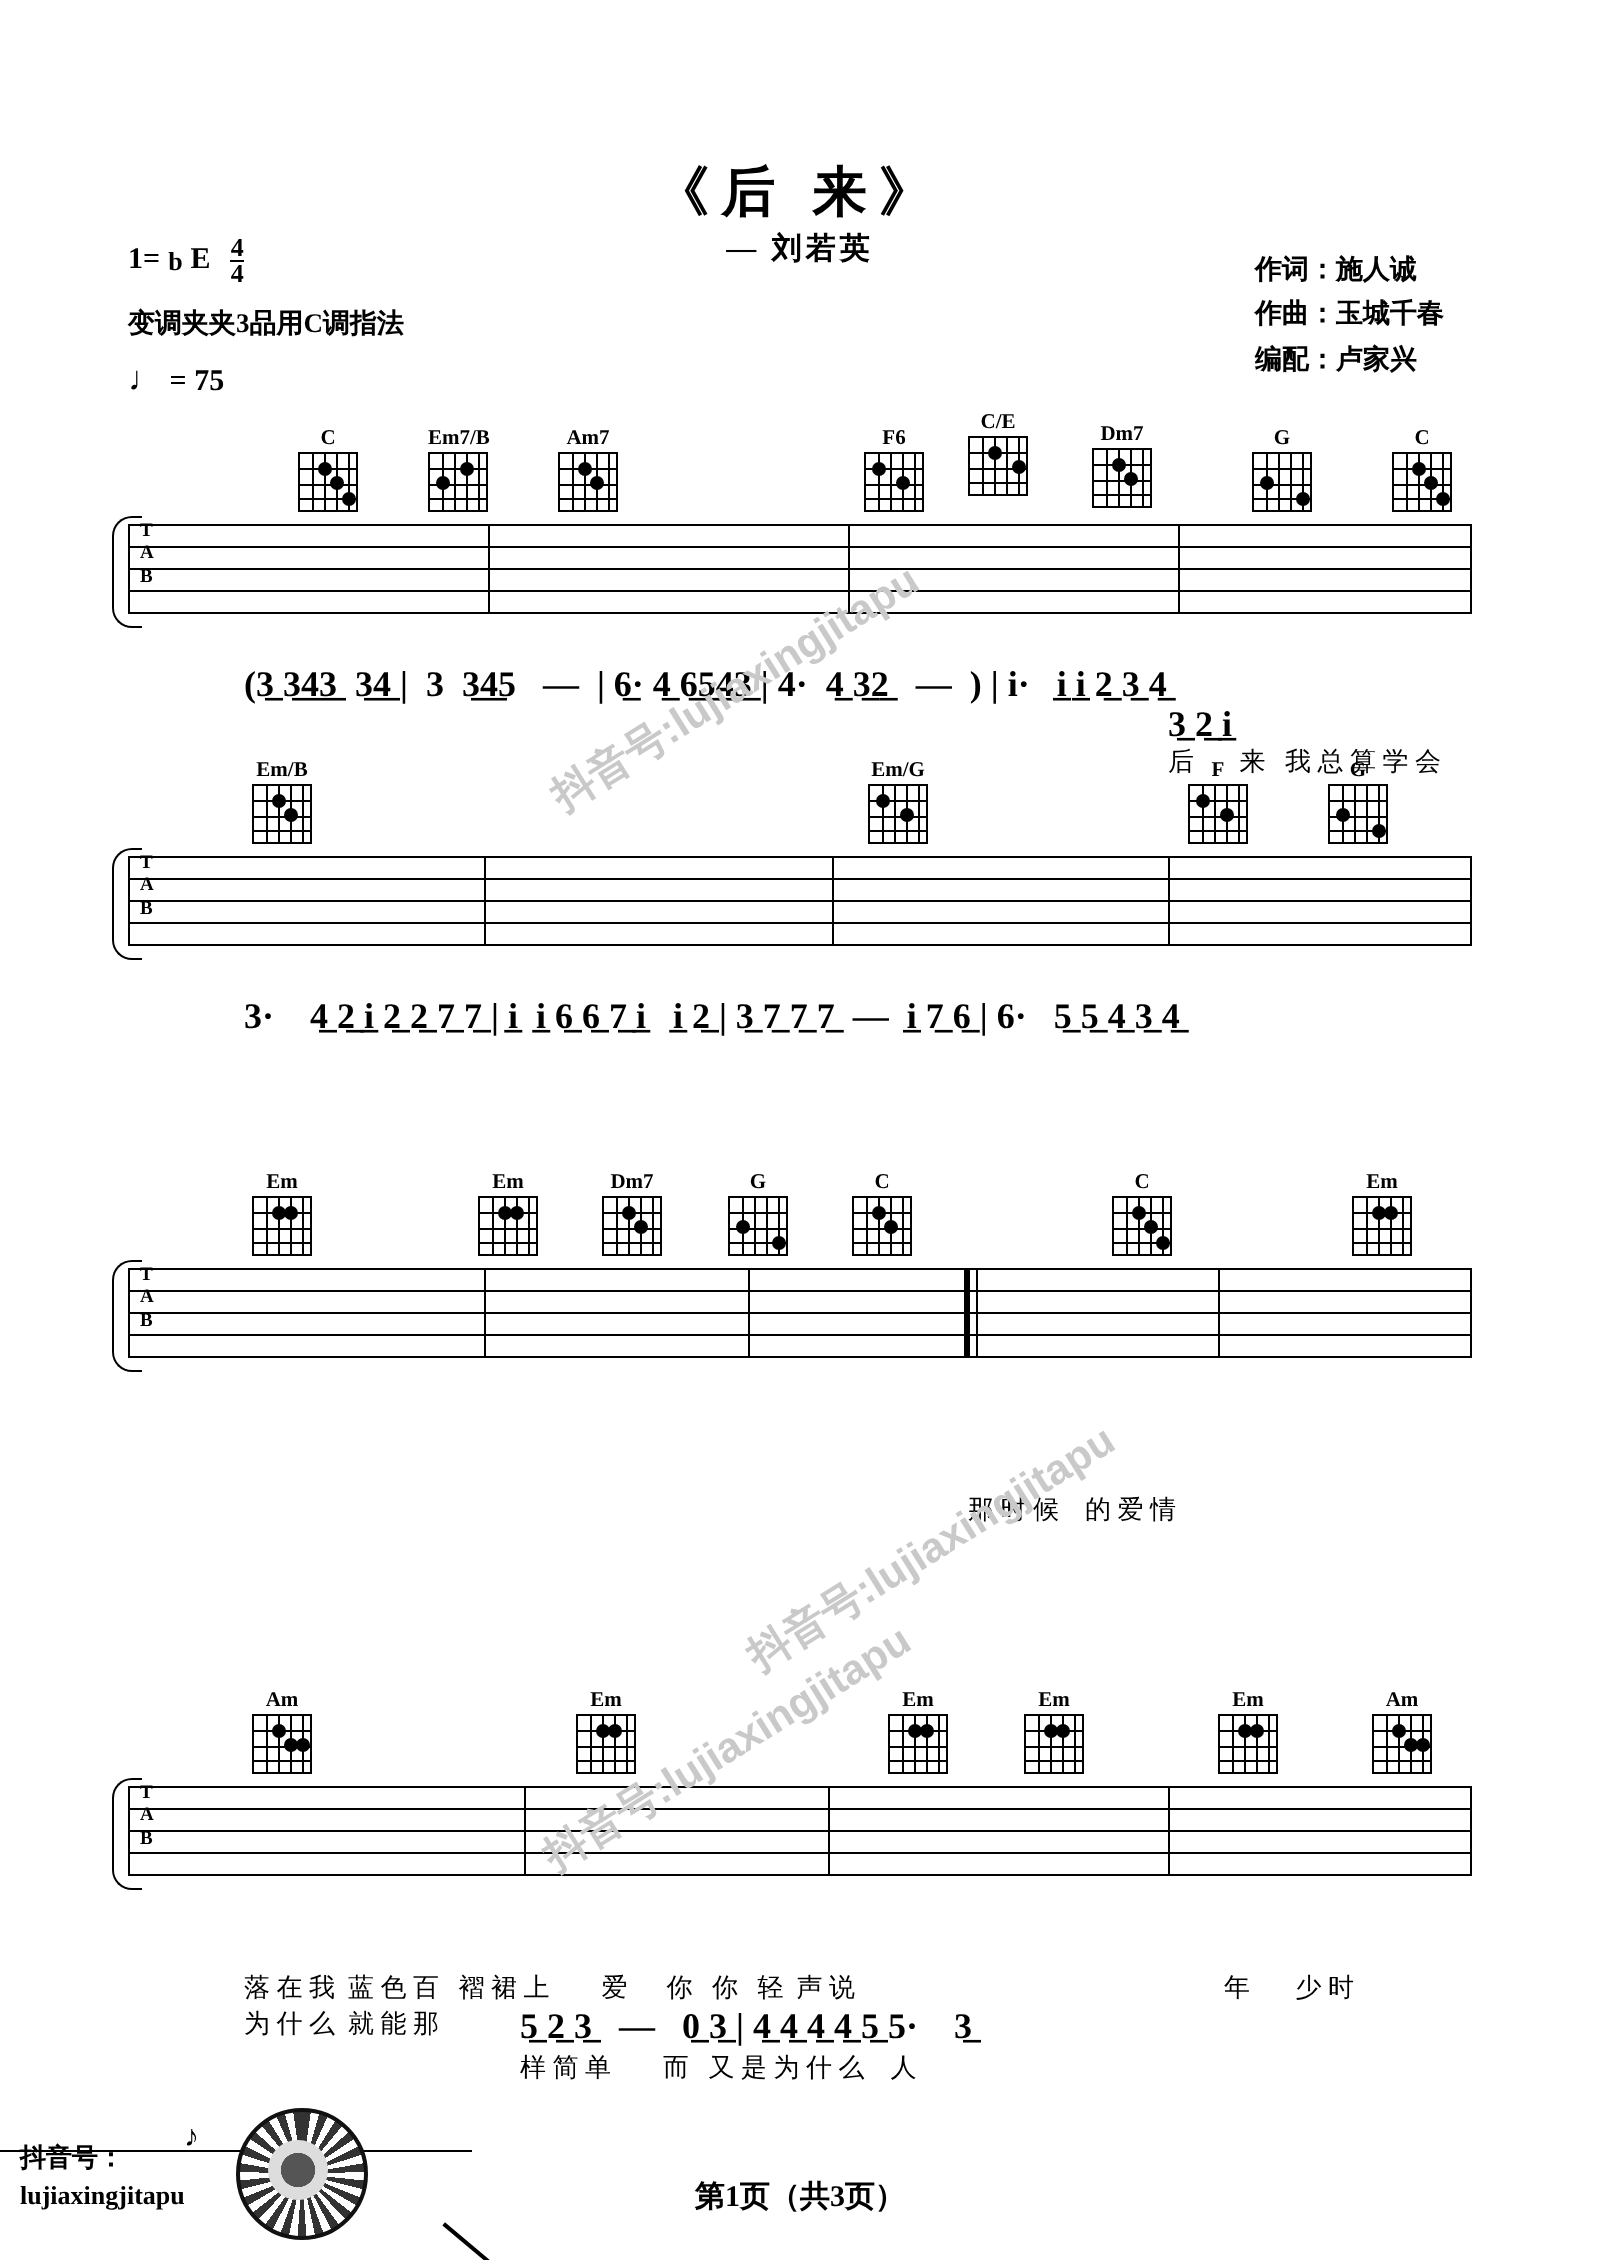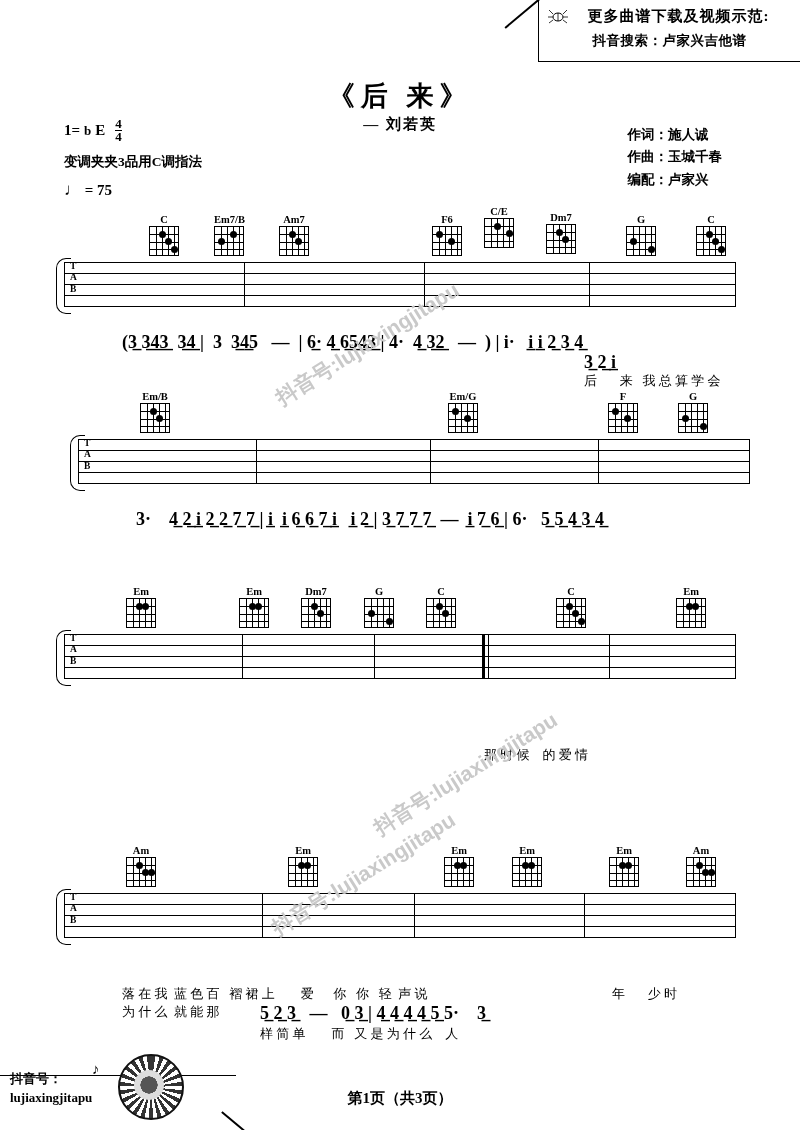--- a/index.html
+++ b/index.html
@@ -96,37 +96,20 @@
        background:repeating-conic-gradient(#333 0 8deg,#fff 8deg 16deg);border:2px solid #111;}
   .qrc::after{content:"";position:absolute;left:14px;top:14px;width:30px;height:30px;border-radius:50%;
        background:radial-gradient(circle,#555 0 40%,#ddd 41% 100%);}
   .note-ico{position:absolute;left:92px;bottom:52px;font-size:15px;}
 </style>
 </head>
 <body>
 
 <div class="page">
 
-  <div class="promo">
-    <div class="corner"></div>
-    <div class="bug">
-      <svg width="22" height="18" viewBox="0 0 22 18">
-        <ellipse cx="11" cy="11" rx="5" ry="4" fill="none" stroke="#000" stroke-width="1"></ellipse>
-        <line x1="11" y1="7" x2="11" y2="15" stroke="#000" stroke-width="0.8"></line>
-        <line x1="6" y1="8" x2="2" y2="4" stroke="#000" stroke-width="0.8"></line>
-        <line x1="16" y1="8" x2="20" y2="4" stroke="#000" stroke-width="0.8"></line>
-        <line x1="6" y1="11" x2="1" y2="11" stroke="#000" stroke-width="0.8"></line>
-        <line x1="16" y1="11" x2="21" y2="11" stroke="#000" stroke-width="0.8"></line>
-        <line x1="6" y1="14" x2="2" y2="17" stroke="#000" stroke-width="0.8"></line>
-        <line x1="16" y1="14" x2="20" y2="17" stroke="#000" stroke-width="0.8"></line>
-      </svg>
-    </div>
-    <div class="l1">更多曲谱下载及视频示范:</div>
-    <div class="l2">抖音搜索：卢家兴吉他谱</div>
-  </div>
 
   <div class="title">《后  来》</div>
   <div class="subtitle">— 刘若英</div>
 
   <div class="keybox">
     <div class="row1">
       <span>1=</span>
         <span class="flat">b</span>
         <span>E</span>
       <span class="timesig">
@@ -278,21 +261,21 @@
       <div class="bar" style="left:360px"></div>
       <div class="bar" style="left:525px"></div>
       <div class="bar" style="left:671px"></div>
     </div>
 
     <div class="jp" style="left:58px;top:118px;">(3̲ 3̲4̲3̲  3̲4̲ |  3  3̲4̲5   —  | 6̲· 4̲ 6̲5̲4̲3̲ | 4·  4̲ 3̲2̲   —  ) | i·   i̲ i̲ 2̲ 3̲ 4̲</div>
     <div class="jp" style="left:520px;top:138px;">3̲ 2̲ i̲</div>
     <div class="ly" style="left:520px;top:158px;">后       来   我 总 算 学 会</div>
   </div>
 
-  <div class="system" style="top:391px;margin-left:14px;">
+  <div class="system" style="top:380px;">
     <div class="chord" style="left:62px;top:0;">
       <div class="cname">Em/B</div>
       <div class="grid">
         <div class="v" style="left:6px"></div>
           <div class="v" style="left:12px"></div>
           <div class="v" style="left:18px"></div>
           <div class="v" style="left:24px"></div>
         <div class="h" style="top:7px"></div>
           <div class="h" style="top:15px"></div>
           <div class="h" style="top:22px"></div>

